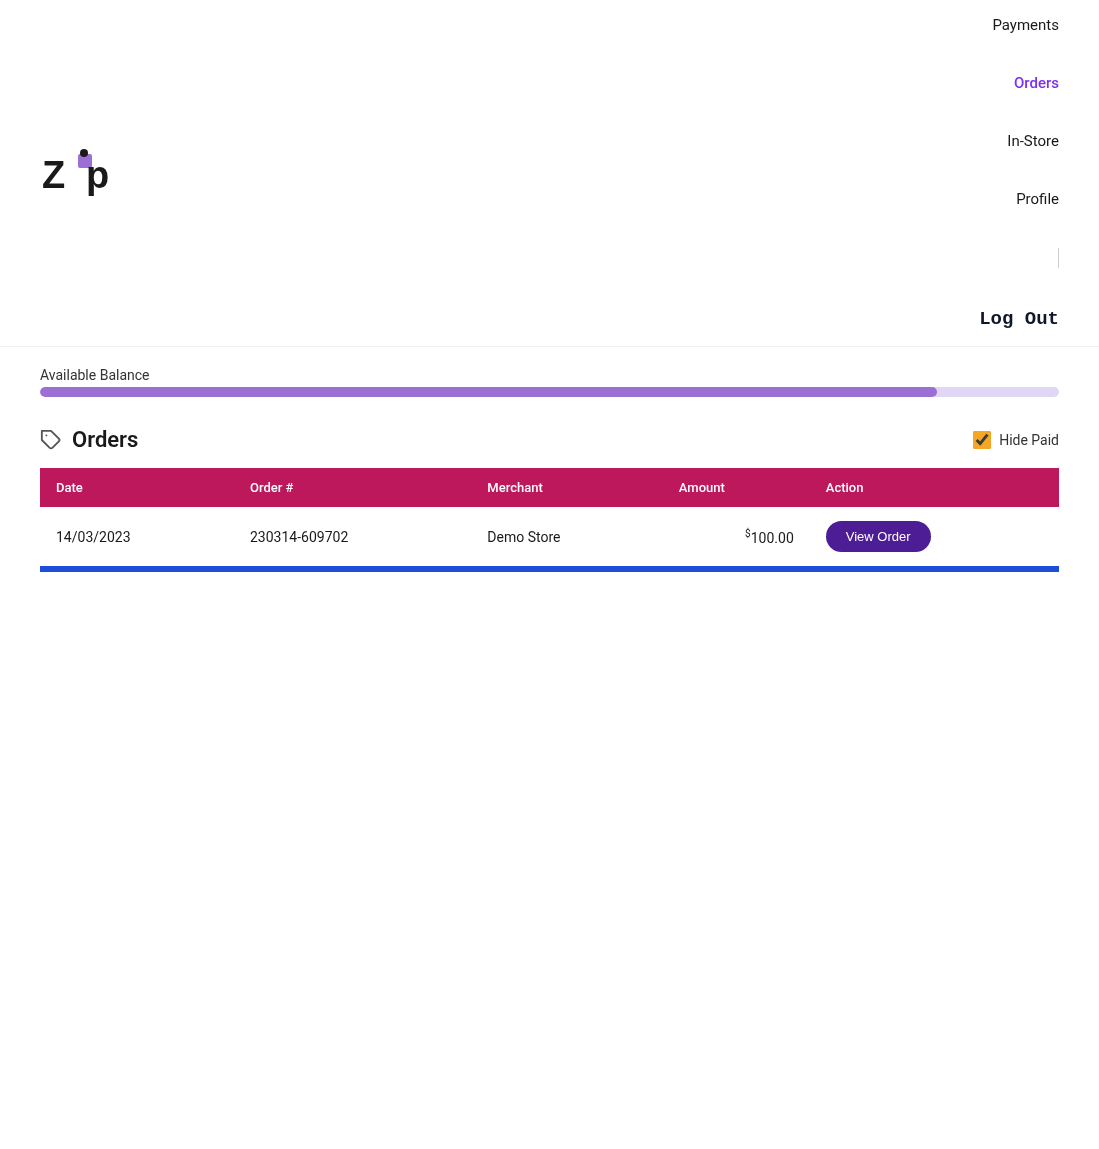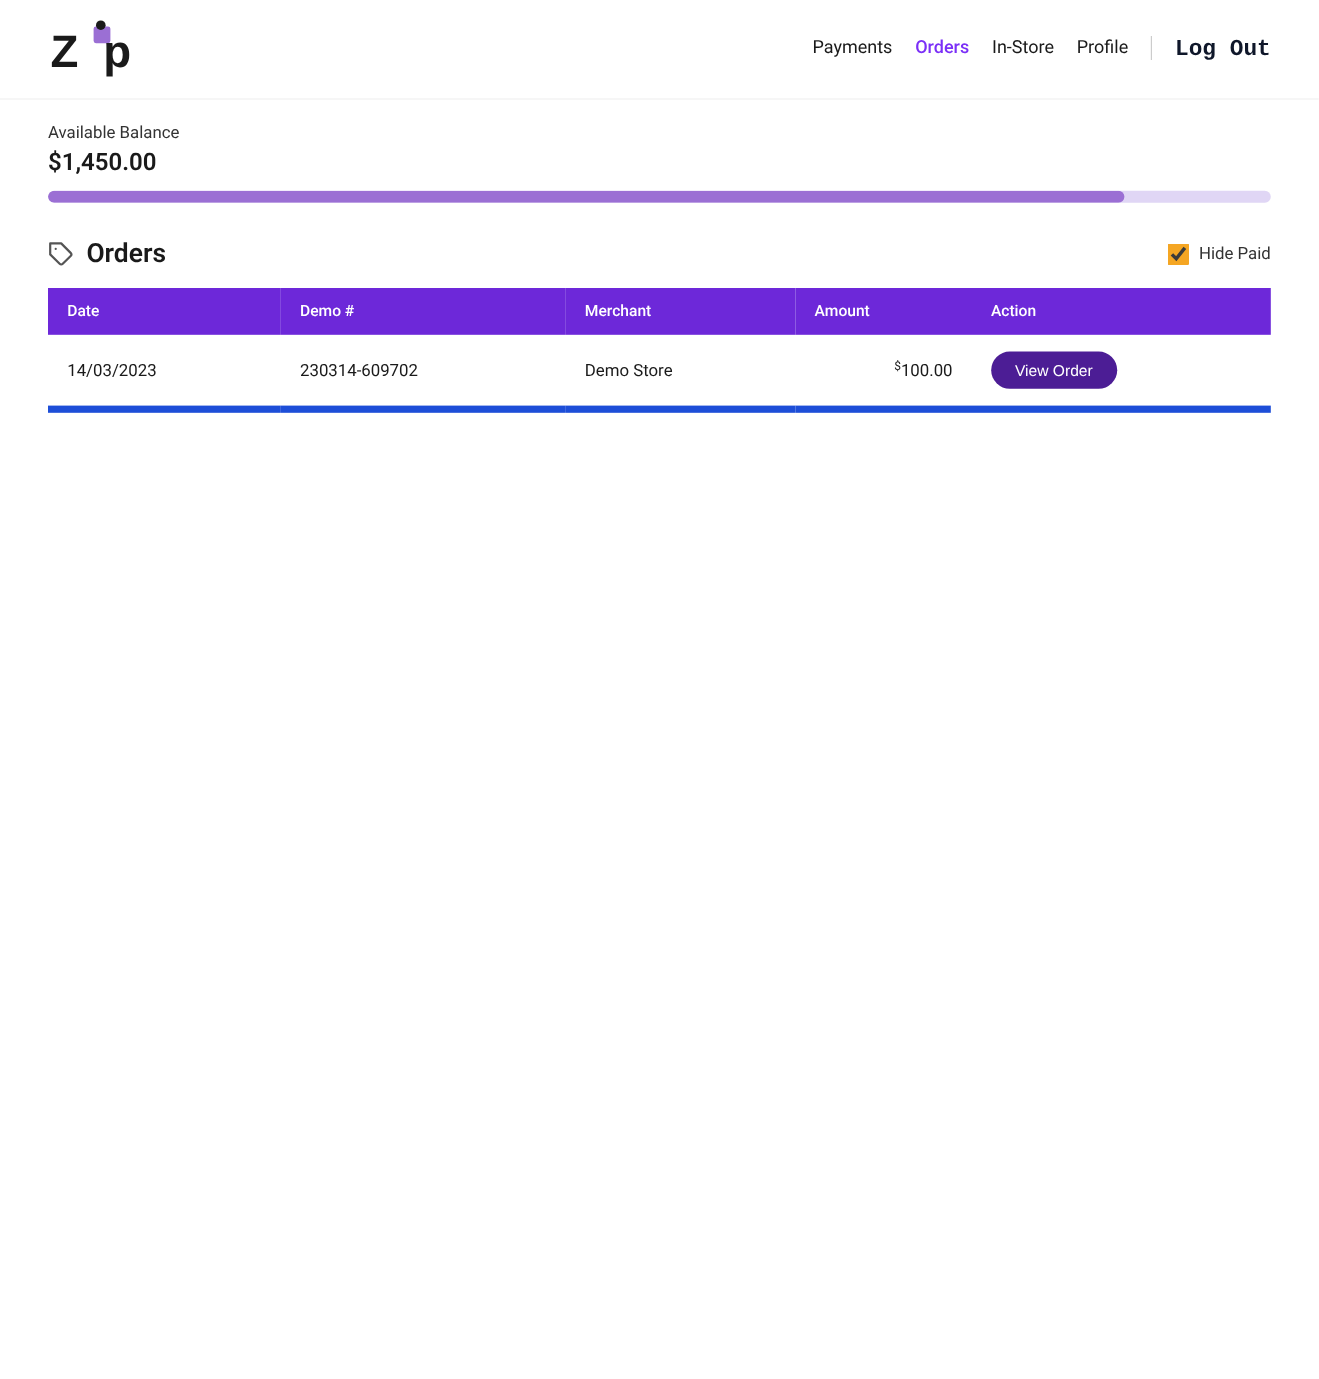--- a/index.html
+++ b/index.html
@@ -30,22 +30,23 @@
       align-items: center;
     }
 
     .logo-svg {
       width: 90px;
       height: 50px;
     }
 
     .nav {
       display: flex;
-      align-items: flex-start;
-      gap: 19px;
+      align-items: flex-end;
+      gap: 40px;
+      flex-direction: column;
     }
 
     .nav-link {
       text-decoration: none;
       color: #1a1a1a;
       font-size: 15px;
       font-weight: 400;
     }
 
     .nav-link.active {
@@ -147,21 +148,21 @@
       color: #333;
     }
 
     
     .orders-table {
       width: 100%;
       border-collapse: collapse;
     }
 
     .orders-table thead tr {
-      background: #6d28d9;
+      background: #be185d;
     }
 
     .orders-table thead th {
       color: #ffffff;
       font-size: 13px;
       font-weight: 500;
       padding: 12px 16px;
       text-align: left;
     }
 
@@ -219,21 +220,20 @@
     <a class="nav-link active" href="#">Orders</a>
     <a class="nav-link" href="#">In-Store</a>
     <a class="nav-link" href="#">Profile</a>
     <div class="nav-divider"></div>
     <a class="nav-logout" href="#">Log Out</a>
   </nav>
 </header>
 
 <section class="balance-section">
   <div class="balance-label">Available Balance</div>
-  <div class="balance-amount">$1,450.00</div>
   <div class="balance-bar-container">
     <div class="balance-bar-fill" style="width: 88%"></div>
   </div>
 </section>
 
 <section class="orders-section">
   <div class="orders-header">
     <div class="orders-title-group">
       <svg class="tag-icon" viewBox="0 0 24 24" fill="none" stroke="#555" stroke-width="2" stroke-linecap="round" stroke-linejoin="round">
         <path d="M20.59 13.41l-7.17 7.17a2 2 0 0 1-2.83 0L2 12V2h10l8.59 8.59a2 2 0 0 1 0 2.82z"></path>
@@ -244,21 +244,21 @@
     <div class="hide-paid-group">
       <input type="checkbox" class="hide-paid-checkbox" checked="" style="">
       <label class="hide-paid-label">Hide Paid</label>
     </div>
   </div>
 
   <table class="orders-table">
     <thead>
       <tr>
         <th>Date</th>
-        <th>Demo #</th>
+        <th>Order #</th>
         <th>Merchant</th>
         <th>Amount</th>
         <th>Action</th>
       </tr>
     </thead>
     <tbody>
       <tr class="table-row">
         <td>14/03/2023</td>
         <td>230314-609702</td>
         <td>Demo Store</td>

